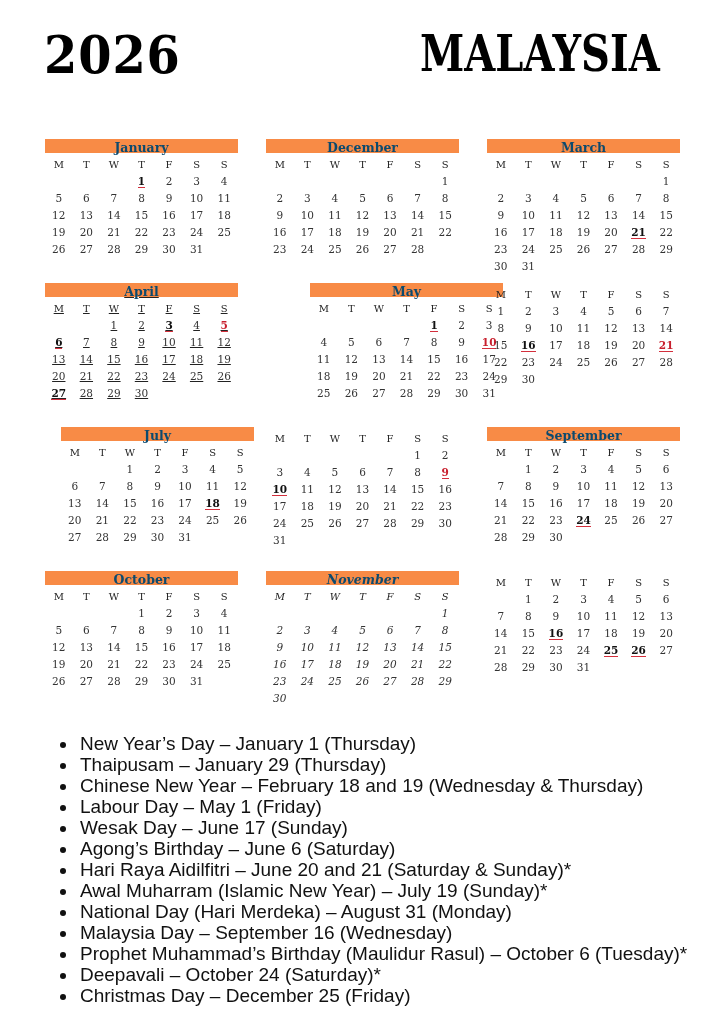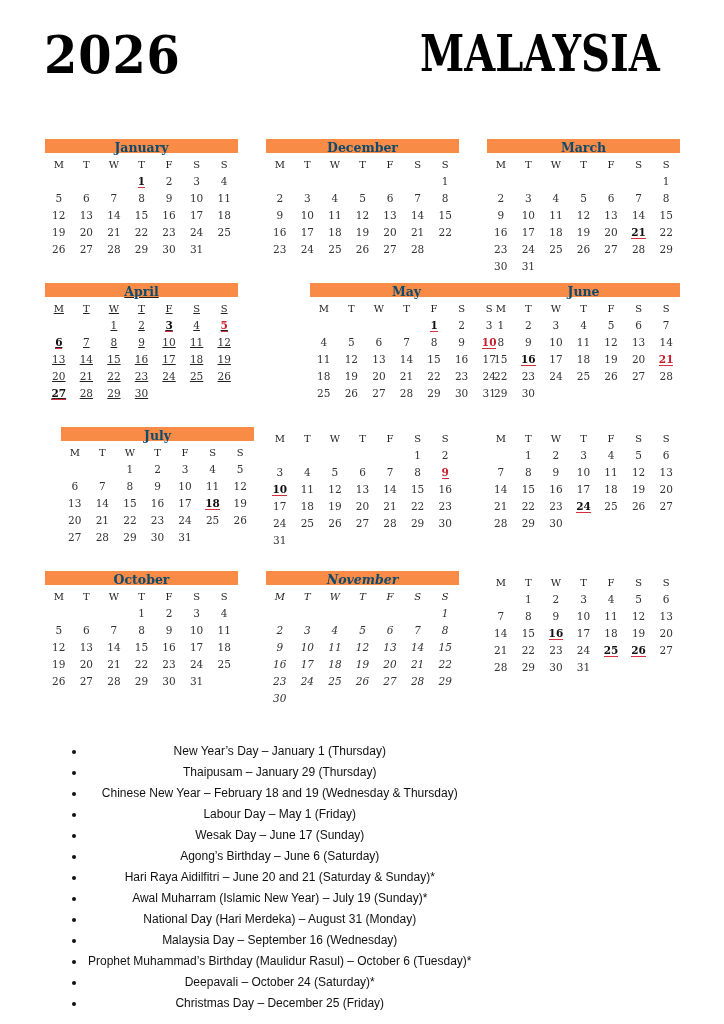--- a/index.html
+++ b/index.html
@@ -9,21 +9,21 @@
   .grid { position:absolute; left:45px; top:139px; width:634px; }
   .month { position:absolute; width:193px; }
   .month-header { height:14px; background:#F88B46; color:#0c4a6e; text-align:center; font-family:"DejaVu Serif", serif; font-weight:bold; font-size:12.5px; line-height:18px; }
   .dow-row, .week-row { display:flex; height:17px; }
   .dow-row { margin-top:3px; }
   .cell { width:27.57px; text-align:center; font-size:10.5px; line-height:17px; color:#333; }
   .dow { font-size:10px; color:#222; }
   .cell.hol { font-weight:bold; color:#111; }
   .cell.hol span { border-bottom:1.5px solid #d32f3c; padding-bottom:0px; }
   .cell.hol.red { color:#c8202e; }
-  .holidays { position:absolute; left:58px; top:733px; margin:8px; padding:0 0 0 20px; font-family:"Liberation Sans", sans-serif; font-size:12px; color:#111; list-style:disc;text-align:center; }
+  .holidays { position:absolute; left:58px; top:733px; margin:0; padding:0 0 0 20px; font-family:"Liberation Sans", sans-serif; font-size:19px; color:#111; list-style:disc; }
   .holidays li { line-height:21px; height:21px; padding-left:2px; }
 </style>
 </head>
 <body>
 
 <h1 class="title-year">2026</h1>
 <h1 class="title-country">MALAYSIA</h1>
 
 <div class="grid" id="grid">
     <div class="month" style="left: 0px; top: 0px;">
@@ -314,21 +314,20 @@
         <div class="cell">25</div>
         <div class="cell">26</div>
         <div class="cell">27</div>
         <div class="cell">28</div>
         <div class="cell">29</div>
         <div class="cell">30</div>
         <div class="cell">31</div>
       </div>
     </div>
     <div class="month" style="left: 442px; top: 144px;">
-      <div class="month-header">June</div>
       <div class="dow-row">
         <div class="cell dow">M</div>
         <div class="cell dow">T</div>
         <div class="cell dow">W</div>
         <div class="cell dow">T</div>
         <div class="cell dow">F</div>
         <div class="cell dow">S</div>
         <div class="cell dow">S</div>
       </div>
       <div class="week-row">
@@ -493,20 +492,21 @@
         <div class="cell">31</div>
         <div class="cell"></div>
         <div class="cell"></div>
         <div class="cell"></div>
         <div class="cell"></div>
         <div class="cell"></div>
         <div class="cell"></div>
       </div>
     </div>
     <div class="month" style="left: 442px; top: 288px;">
+      <div class="month-header">September</div>
       <div class="dow-row">
         <div class="cell dow">M</div>
         <div class="cell dow">T</div>
         <div class="cell dow">W</div>
         <div class="cell dow">T</div>
         <div class="cell dow">F</div>
         <div class="cell dow">S</div>
         <div class="cell dow">S</div>
       </div>
       <div class="week-row">

